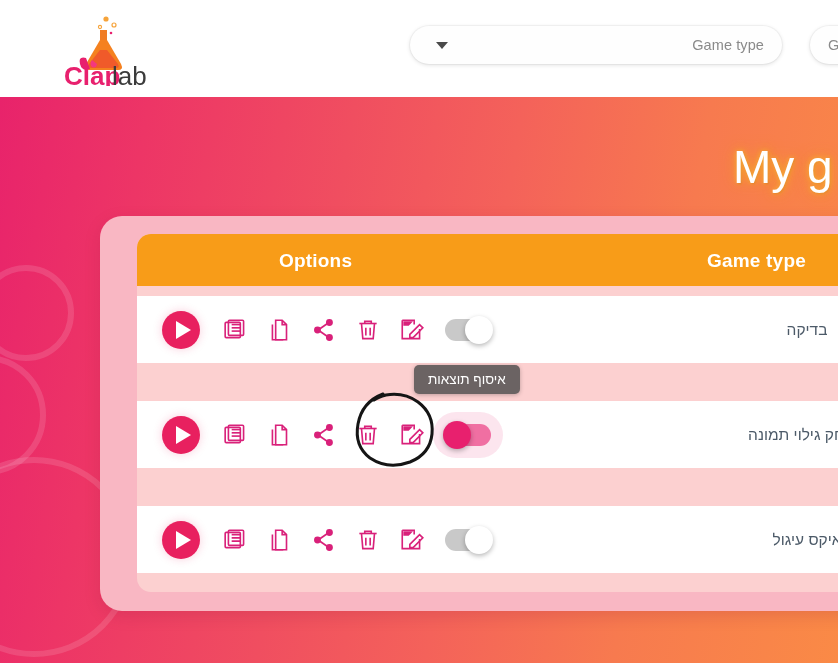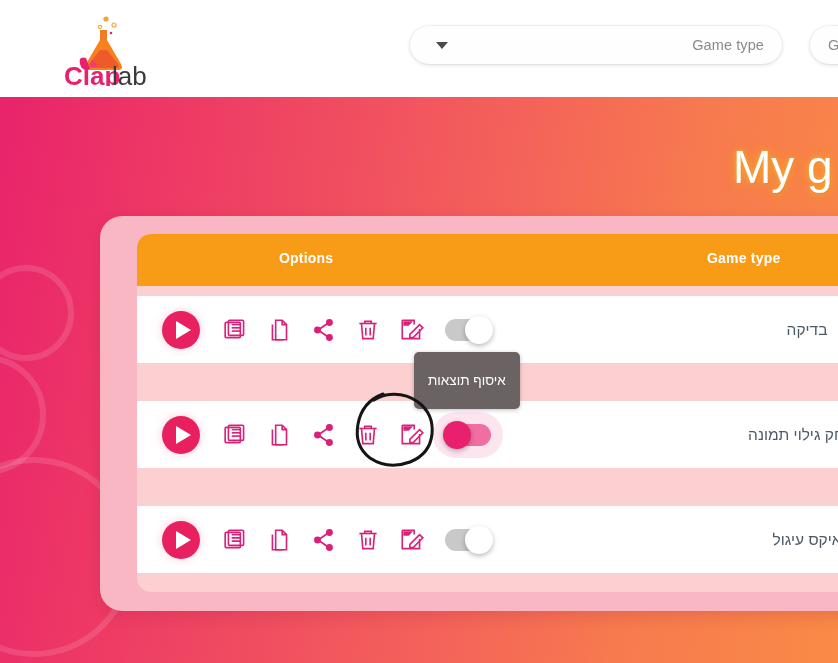--- a/index.html
+++ b/index.html
@@ -104,21 +104,21 @@
   }
 
   .table-head {
     position: absolute; left: 0; top: 0;
     width: 820px; height: 52px;
     background: #f89c18;
     border-radius: 12px 0 0 0;
   }
   .th {
     position: absolute; top: 16px;
-    font-size: 14px; font-weight: bold; color: #ffffff;
+    font-size: 19px; font-weight: bold; color: #ffffff;
     letter-spacing: 0.2px;
   }
   .th-options { left: 142px; }
   .th-gametype { left: 570px; }
 
   .trow {
     position: absolute; left: 0;
     width: 820px; height: 67px;
     background: #ffffff;
     display: flex; align-items: center;
@@ -166,22 +166,22 @@
 
   .game-name {
     position: absolute; left: 560px;
     font-size: 15.5px; color: #4c5a68;
     direction: rtl; white-space: nowrap;
     width: 220px; text-align: center;
   }
 
   
   .tooltip {
-    position: absolute; left: 414px; top: 352px;
-    padding: 21px 14px;
+    position: absolute; left: 414px; top: 365px;
+    padding: 7px 14px;
     background: #6b6363;
     color: #ffffff;
     font-size: 13.5px;
     border-radius: 5px;
     direction: rtl;
     z-index: 40;
     box-shadow: 0 1px 4px rgba(0,0,0,0.25);
     white-space: nowrap;
   }
 

